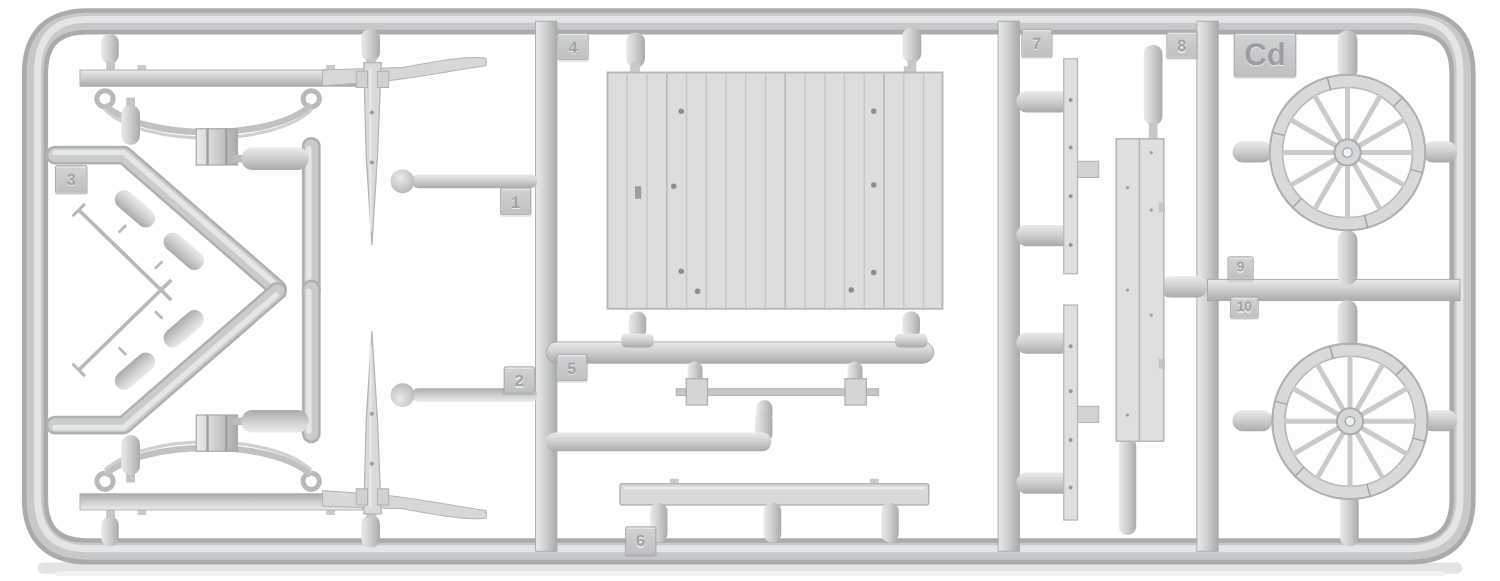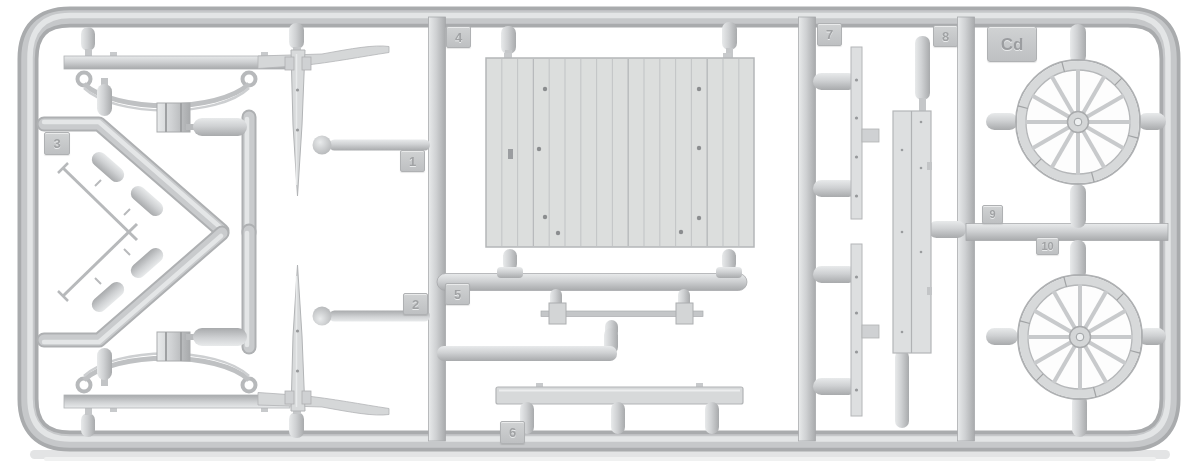--- a/index.html
+++ b/index.html
@@ -5,21 +5,21 @@
   html,body{margin:0;padding:0;background:#ffffff;}
   .stage{position:relative;width:1200px;height:465px;background:#ffffff;overflow:hidden;
          font-family:"Liberation Sans", sans-serif;}
   .stage svg{position:absolute;left:0;top:0;}
   .tag{position:absolute;display:flex;align-items:center;justify-content:center;
        background:linear-gradient(180deg,#d0d2d3,#bec0c2);
        border:1px solid #afb1b3;border-radius:2px;
        color:#a0a2a4;font-weight:bold;font-size:13px;line-height:1;
        text-shadow:0 1px 0 #e9ebec; box-shadow:0 1px 1px rgba(0,0,0,0.10), inset 0 1px 0 rgba(255,255,255,0.55);}
   .tag.small{font-size:11px;}
-  .tag.code{font-size:17px;color:#9b9da0;border-radius:3px;}
+  .tag.code{font-size:25px;color:#9b9da0;border-radius:3px;}
 </style>
 </head>
 <body>
 
 <div class="stage">
 
 <svg width="1200" height="465" viewBox="0 0 1200 465">
   <defs>
     <linearGradient id="gx" x1="0" y1="0" x2="1" y2="0">
       <stop offset="0" stop-color="#e8eaeb"></stop>
@@ -258,16 +258,16 @@
 
 <div class="tag" style="left:44px;  top:132px; width:24px; height:21px;">3</div>
 <div class="tag" style="left:400px; top:150px; width:23px; height:20px;">1</div>
 <div class="tag" style="left:403px; top:293px; width:23px; height:20px;">2</div>
 <div class="tag" style="left:446px; top:26px;  width:23px; height:20px;">4</div>
 <div class="tag" style="left:445px; top:283px; width:23px; height:20px;">5</div>
 <div class="tag" style="left:500px; top:421px; width:23px; height:21px;">6</div>
 <div class="tag" style="left:817px; top:23px;  width:23px; height:21px;">7</div>
 <div class="tag" style="left:933px; top:25px;  width:23px; height:20px;">8</div>
 <div class="tag small" style="left:982px; top:205px; width:19px; height:17px;">9</div>
-<div class="tag small" style="left:1036px; top:237px; width:21px; height:16px;">10</div>
+<div class="tag small" style="left:984px; top:237px; width:21px; height:16px;">10</div>
 <div class="tag code" style="left:987px; top:26px; width:48px; height:34px;">Cd</div>
 
 </div>
 
 </body></html>

